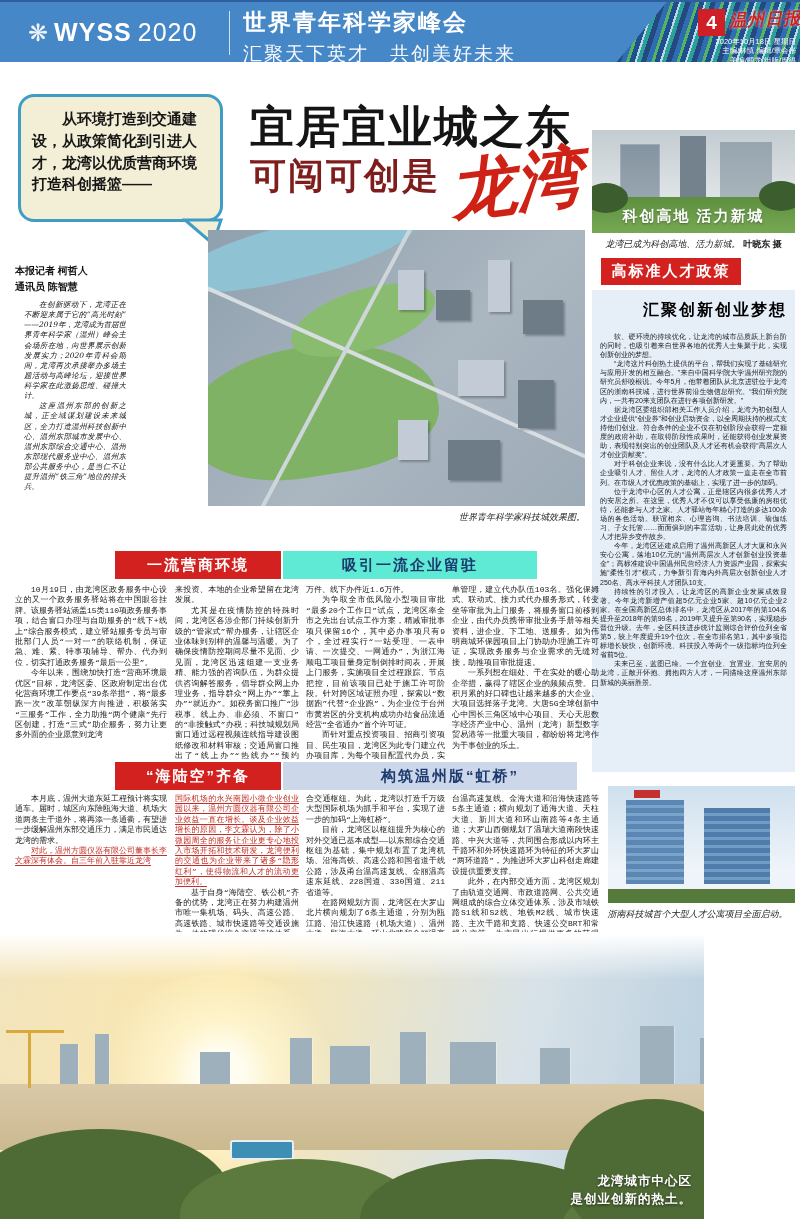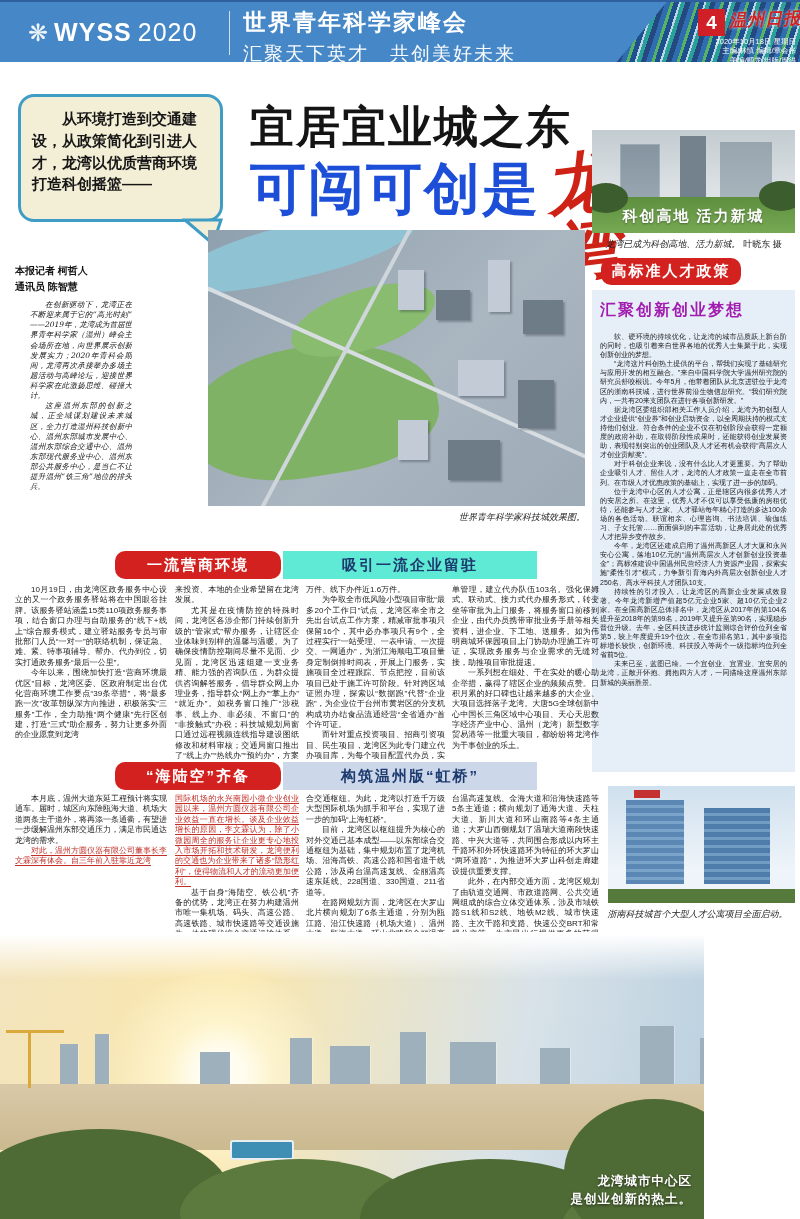--- a/index.html
+++ b/index.html
@@ -29,80 +29,80 @@
   
   .bubble{left:18px;top:94px;width:205px;height:128px;background:#f3eed6;border:3px solid #3f9dc5;
      border-radius:16px;box-sizing:border-box;padding:11px 10px 8px 11px;
      font-size:15px;font-weight:700;line-height:1.45;color:#161616;text-indent:2em;}
   .tail{left:182px;top:217px;}
 
   
   .hl1{left:250px;top:98px;width:345px;font-size:44px;font-weight:900;color:#141414;
      letter-spacing:2px;white-space:nowrap;}
   .hl2row{left:250px;top:152px;width:345px;display:flex;align-items:flex-start;}
-  .hl2{font-size:56px;font-weight:900;color:#1d4ed8;letter-spacing:2px;white-space:nowrap;}
+  .hl2{font-size:36px;font-weight:900;color:#7f1d1d;letter-spacing:2px;white-space:nowrap;}
   .brush{font-family:"DejaVu Serif",serif;font-style:italic;font-weight:900;font-size:66px;
      color:#cf2217;display:inline-block;transform:rotate(-7deg) translateY(-2px);margin-left:10px;line-height:1;}
 
   
   .photo{overflow:hidden;}
   .ph-tr{left:592px;top:130px;width:203px;height:103px;background:linear-gradient(#c3ccd1,#dde2e5 60%);}
   .ph-tr .t1{left:28px;top:14px;width:40px;height:62px;background:linear-gradient(#8494a0,#9aa8b2);box-shadow:inset 0 0 0 1px rgba(255,255,255,.2);}
   .ph-tr .t2{left:88px;top:6px;width:26px;height:72px;background:#74828d;}
   .ph-tr .t3{left:128px;top:12px;width:52px;height:64px;background:linear-gradient(#97a5ae,#aab6be);}
   .ph-tr .lawn{left:0;bottom:0;width:203px;height:36px;background:linear-gradient(#5d8f3f,#77a853);}
   .ph-tr .sign{left:0;bottom:7px;width:203px;text-align:center;color:#fff;font-weight:800;
      font-size:15px;letter-spacing:2px;text-shadow:0 1px 2px rgba(0,0,0,.35);}
   .ph-tr .tree{width:44px;height:30px;background:#3c5d2d;border-radius:50%;}
   .caption{font-family:"DejaVu Serif",serif;font-style:italic;font-size:9px;color:#222;}
   .cap-tr{left:592px;top:238px;width:203px;text-align:center;}
-  .credit{font-style:normal;font-family:"Liberation Sans",sans-serif;font-weight:400;text-align:center;}
+  .credit{font-style:normal;font-family:"Liberation Sans",sans-serif;font-weight:700;text-align:center;}
 
   .ph-c{left:208px;top:230px;width:377px;height:276px;background:linear-gradient(135deg,#8fa0ae,#aab6c0 55%,#9dabb7);}
   .ph-c .river{left:-30px;top:-6px;width:240px;height:54px;background:#8fc3d4;border-radius:45%;transform:rotate(-14deg);}
   .ph-c .park{left:-20px;bottom:30px;width:250px;height:130px;background:#7fb264;border-radius:55% 60% 45% 50%;transform:rotate(-9deg);}
   .ph-c .park2{left:80px;top:60px;width:150px;height:60px;background:#8abc70;border-radius:50%;transform:rotate(-18deg);}
   .ph-c .road1{left:-20px;top:150px;width:460px;height:4px;background:#d8dde2;transform:rotate(24deg);}
   .ph-c .road2{left:120px;top:-20px;width:4px;height:340px;background:#cfd6db;transform:rotate(28deg);}
   .ph-c .bl{background:#c3ccd6;box-shadow:2px 2px 2px rgba(40,50,60,.35);}
   .ph-c .bd{background:#6e7c88;box-shadow:2px 2px 2px rgba(40,50,60,.35);}
   .cap-c{left:350px;top:511px;width:235px;text-align:right;}
 
   .ph-mr{left:608px;top:786px;width:187px;height:117px;background:linear-gradient(#cfe0ee,#eef4f9 70%);}
   .ph-mr .tw1{left:18px;top:14px;width:58px;height:84px;background:repeating-linear-gradient(#5b87b4 0 5px,#7ba3c9 5px 8px);}
   .ph-mr .tw2{left:96px;top:22px;width:66px;height:76px;background:repeating-linear-gradient(#4f7dab 0 5px,#739cc4 5px 8px);}
   .ph-mr .sign{left:26px;top:4px;width:26px;height:8px;background:#c53030;}
   .ph-mr .bush{left:0;bottom:0;width:187px;height:14px;background:#567a3c;}
   .cap-mr{left:600px;top:908px;width:195px;text-align:center;}
 
   
   .kicker{background:#d2211f;color:#fff;font-weight:800;font-size:15px;display:flex;
-     align-items:center;justify-content:center;letter-spacing:2px;border-radius:10px;}
+     align-items:center;justify-content:center;letter-spacing:2px;}
   .k-talent{left:601px;top:258px;width:140px;height:27px;}
   .panel{left:592px;top:290px;width:203px;height:482px;background:#e6eef8;box-sizing:border-box;
      padding:8px 8px 6px;overflow:hidden;}
-  .panel h2{margin:2px 0 11px;text-align:left;font-size:16px;letter-spacing:2px;color:#a21caf;}
+  .panel h2{margin:2px 0 11px;text-align:right;font-size:16px;letter-spacing:2px;color:#000000;}
   .panel p{margin:0;font-size:7px;line-height:1.3;text-align:justify;text-indent:2em;color:#1b1b1b;}
 
   
   .byline{left:15px;top:263px;width:102px;font-size:10px;font-weight:800;line-height:1.6;color:#111;}
-  .intro{left:30px;top:300px;width:102px;height:192px;overflow:hidden;}
+  .intro{left:24px;top:300px;width:102px;height:192px;overflow:hidden;}
   .intro p{margin:0;font-family:"DejaVu Serif",serif;font-style:italic;font-size:7.5px;
      line-height:1.35;text-align:justify;text-indent:2em;color:#101010;}
 
   
   .k-biz{left:115px;top:551px;width:166px;height:28px;}
   .t-biz{left:283px;top:551px;width:254px;height:28px;background:#5eead4;color:#1d3a6e;
      font-weight:800;font-size:15px;display:flex;align-items:center;justify-content:center;letter-spacing:2px;}
   .k-tr2{left:115px;top:762px;width:166px;height:28px;}
   .t-tr2{left:283px;top:762px;width:254px;height:28px;background:#ccd7ea;color:#1d3a6e;
-     font-weight:800;font-size:15px;display:flex;align-items:center;justify-content:center;letter-spacing:2px;}
-
-  
-  .col{overflow:hidden;}
+     font-weight:800;font-size:15px;display:flex;align-items:center;justify-content:center;letter-spacing:2px;padding-left:40px;}
+
+  
+  .col{overflow:hidden;font-family:Liberation Mono, monospace;}
   .col p{margin:0;font-size:8px;line-height:1.3;text-align:justify;text-indent:2em;color:#1a1a1a;}
   .col p.cont{text-indent:0;}
   .col p.hl{color:#c03028;text-decoration:underline;text-underline-offset:2px;}
   .bc{top:585px;height:174px;}
   .tc{top:794px;height:138px;}
   .c1{left:15px;width:152px;} .c2{left:175px;width:124px;}
   .c3{left:306px;width:139px;} .c4{left:452px;width:147px;}
 
   
   .pano{left:0;top:934px;width:704px;height:285px;

